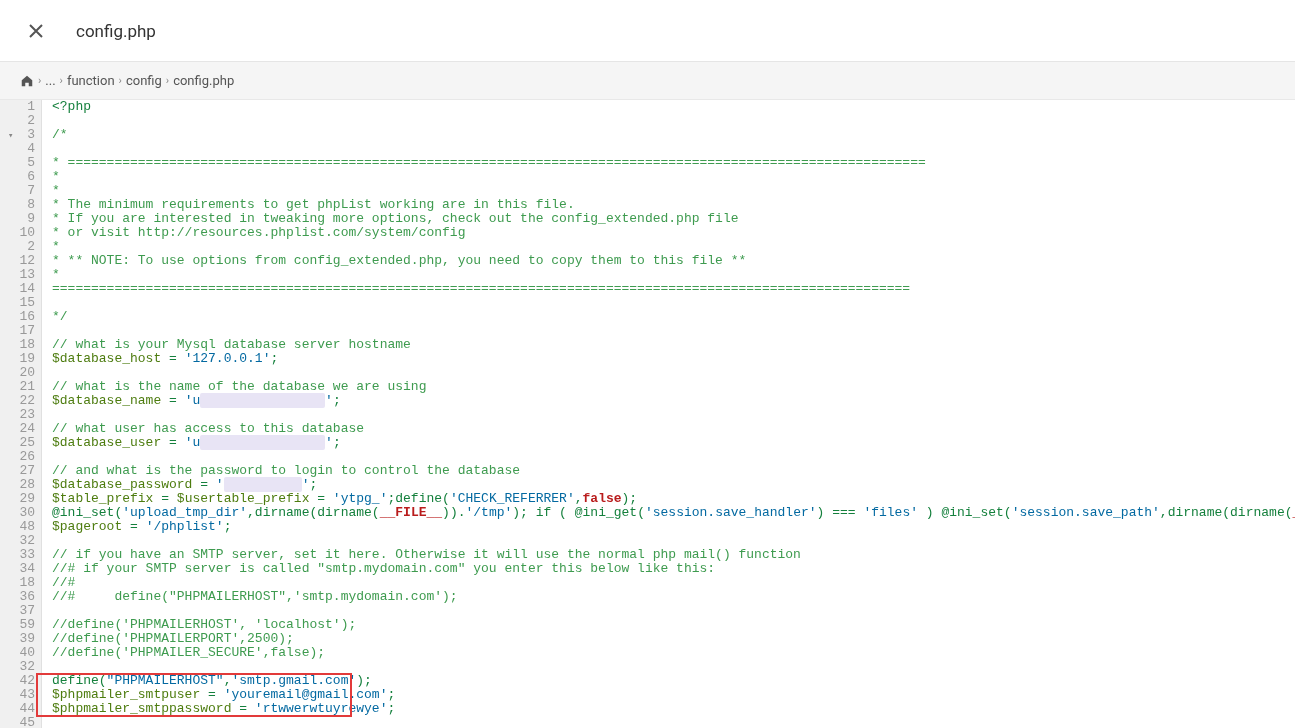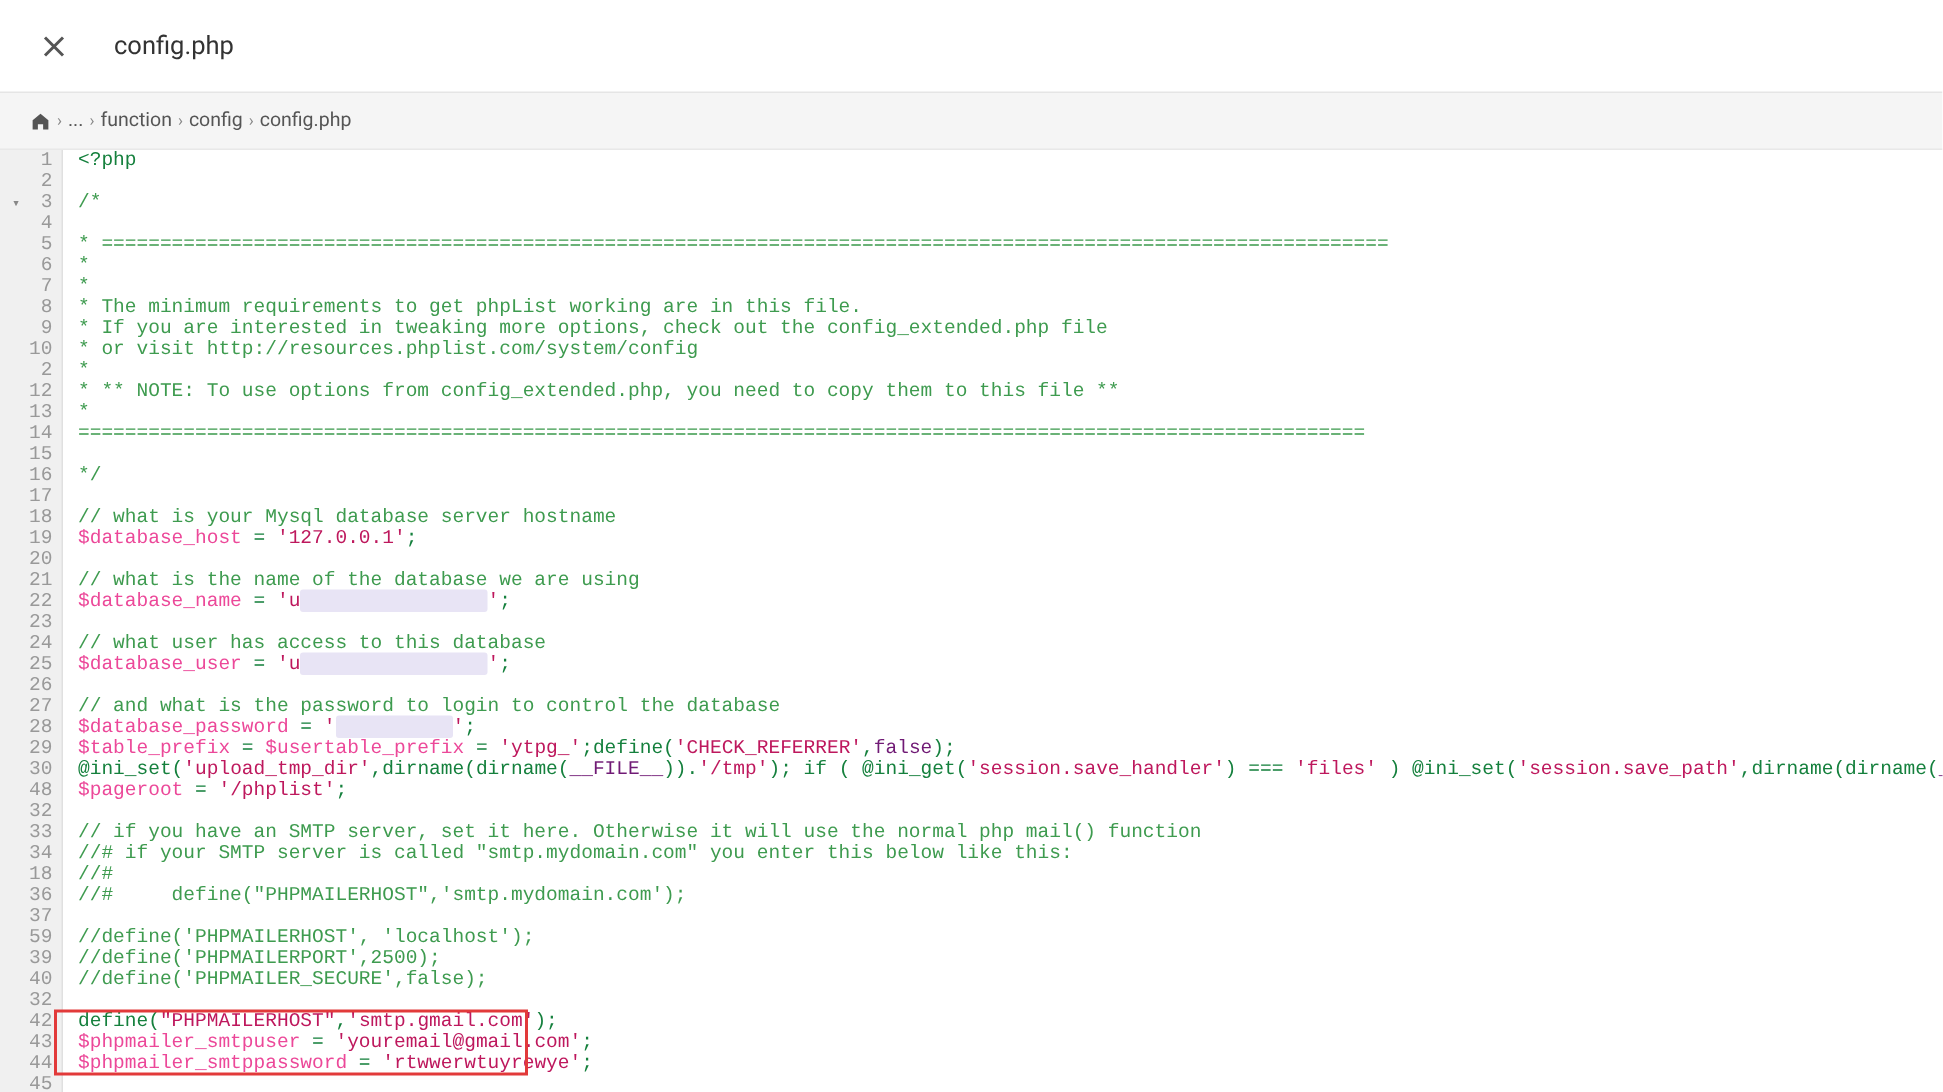--- a/index.html
+++ b/index.html
@@ -18,23 +18,23 @@
     
     .editor { display: flex; background: #fff; font-family: 'Consolas', 'Monaco', 'Courier New', monospace; font-size: 13px; line-height: 14px; }
     .gutter { background: #f0f0f0; color: #999; text-align: right; padding: 0 6px 0 10px; user-select: none; border-right: 1px solid #e0e0e0; min-width: 42px; }
     .gutter .ln { height: 14px; position: relative; }
     .fold-marker { position: absolute; left: -2px; top: 1px; color: #888; font-size: 9px; }
     .code { flex: 1; padding-left: 10px; white-space: pre; color: #444; position: relative; }
     .code .line { height: 14px; }
     
     .c-default { color: #15803d; }
     .c-comment { color: #3e9b4f; }
-    .c-var { color: #ec4899; }
-    .c-string { color: #be185d; }
-    .c-const { color: #701a75; }
+    .c-var { color: #4d7c0f; }
+    .c-string { color: #0369a1; }
+    .c-const { color: #b91c1c; font-weight: bold; }
     
     .redbox { position: absolute; border: 2px solid #e23a3a; pointer-events: none; }
     .redacted { background: #e8e4f5; color: transparent; border-radius: 2px; }
   </style>
 </head>
 <body>
 
 <div class="header">
   <div class="close-btn">
     <svg viewBox="0 0 16 16">

